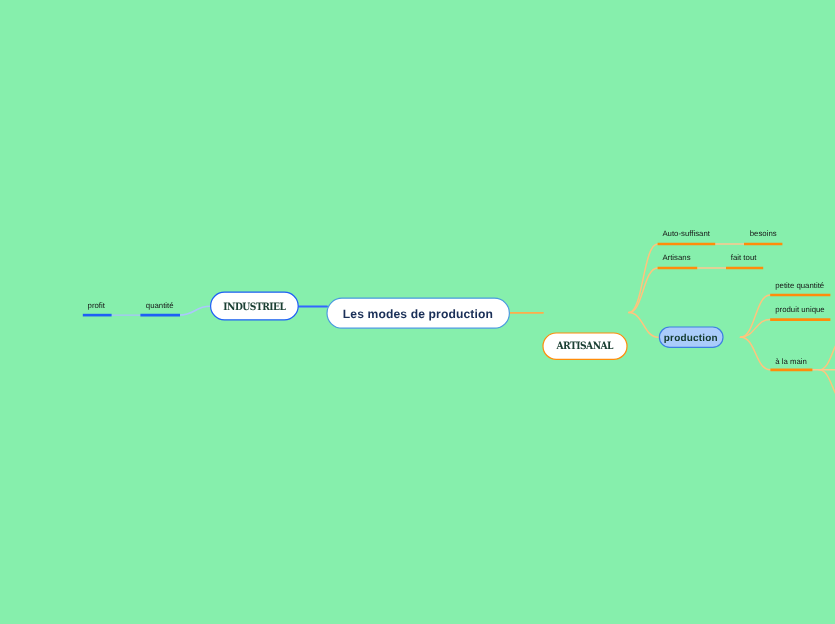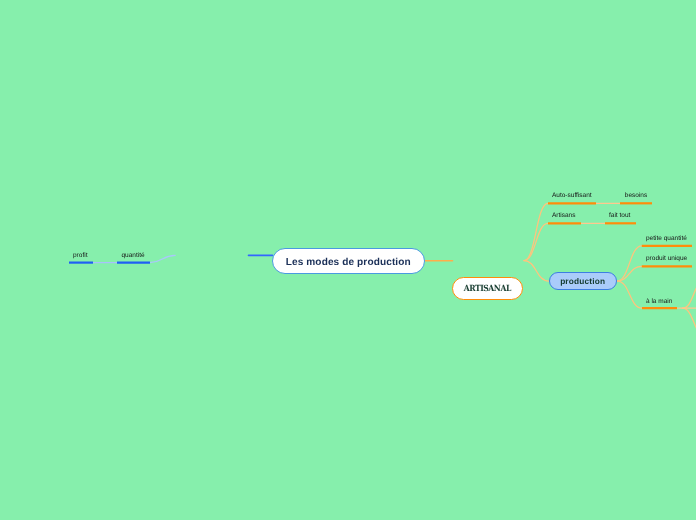--- a/index.html
+++ b/index.html
@@ -55,24 +55,27 @@
       <path d="M620,203.3 L652,203.3" stroke="#ff8c0a" stroke-width="2.2" fill="none" stroke-linecap="butt"></path>
       <path d="M548,223.3 L581,223.3" stroke="#ff8c0a" stroke-width="2.2" fill="none" stroke-linecap="butt"></path>
       <path d="M605,223.3 L636,223.3" stroke="#ff8c0a" stroke-width="2.2" fill="none" stroke-linecap="butt"></path>
       <path d="M641.8,245.8 L692,245.8" stroke="#ff8c0a" stroke-width="2.2" fill="none" stroke-linecap="butt"></path>
       <path d="M641.8,266.3 L692,266.3" stroke="#ff8c0a" stroke-width="2.2" fill="none" stroke-linecap="butt"></path>
       <path d="M642,308.2 L677,308.2" stroke="#ff8c0a" stroke-width="2.2" fill="none" stroke-linecap="butt"></path>
     </svg>
 <div class="node node-center" style="left: 271.5px; top: 248px; width: 153.5px; height: 25.5px;">
       <span>Les modes de production</span>
     </div>
+    <div class="node node-branch" style="left: 175px; top: 243px; width: 74px; height: 24px;">
+      <span>INDUSTRIEL</span>
+    </div>
     <div class="node node-branch orange" style="left: 451.5px; top: 249px; width: 71.5px; height: 23px; margin-top: 28px;">
       <span>ARTISANAL</span>
     </div>
-    <div class="node node-sub" style="left: 548.7px; top: 272.2px; width: 68px; height: 18.3px;">
+    <div class="node node-sub" style="left: 548.7px; top: 272.2px; width: 54px; height: 18.3px;">
       <span>production</span>
     </div>
     <div class="leaf" style="left: 73px; top: 252.5px;"><span>profit</span></div>
     <div class="leaf" style="left: 121.5px; top: 252.5px;"><span>quantité</span></div>
     <div class="leaf" style="left: 552px; top: 193px;"><span>Auto-suffisant</span></div>
     <div class="leaf" style="left: 624.8px; top: 193px;"><span>besoins</span></div>
     <div class="leaf" style="left: 552px; top: 213px;"><span>Artisans</span></div>
     <div class="leaf" style="left: 609px; top: 213px;"><span>fait tout</span></div>
     <div class="leaf" style="left: 646px; top: 236px;"><span>petite quantité</span></div>
     <div class="leaf" style="left: 646px; top: 256px;"><span>produit unique</span></div>

